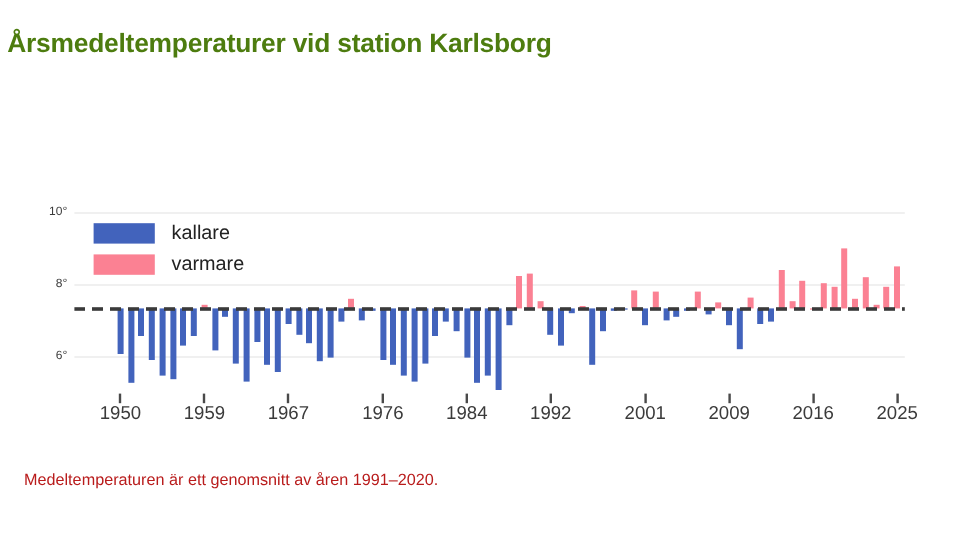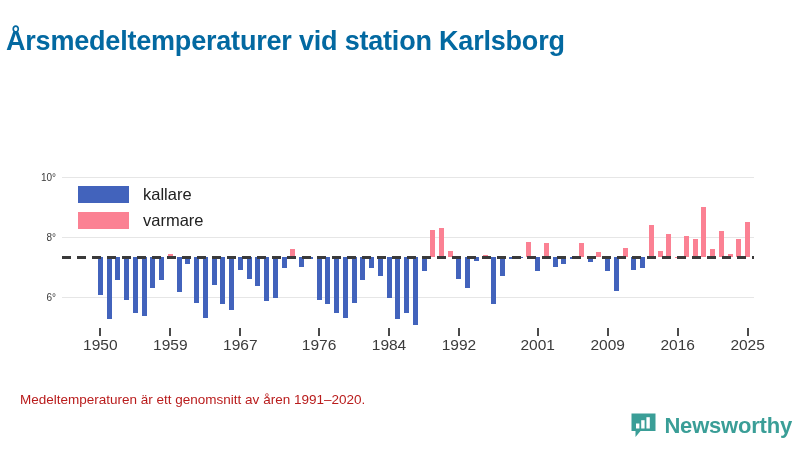--- a/index.html
+++ b/index.html
@@ -13,23 +13,23 @@
   #page {
     position: relative;
     width: 800px; height: 450px;
     background: #ffffff;
     overflow: hidden;
   }
   #title {
     position: absolute;
     left: 6px; top: 8px;
     width: 780px;
-    font-size: 27px;
+    font-size: 22px;
     font-weight: bold;
-    color: #0369a1;
+    color: #4d7c0f;
     letter-spacing: -0.2px;
     line-height: 1.15;
   }
   #subtitle {
     position: absolute;
     left: 6px; top: 70px;
     width: 770px;
     font-size: 17.5px;
     font-weight: normal;
     color: #222222;
@@ -264,25 +264,14 @@
         <span class="legend-label">kallare</span>
       </div>
       <div class="legend-row">
         <span class="legend-swatch warm" style="background: rgb(251, 129, 147);"></span>
         <span class="legend-label">varmare</span>
       </div>
     </div>
 
   <div id="note">Medeltemperaturen är ett genomsnitt av åren 1991–2020.</div>
 
-  <div id="logo">
-    <span id="logo-mark">
-      <svg width="27" height="27" viewBox="0 0 27 27" aria-hidden="true">
-        <path d="M1.5 1.5 H25.5 V19 H10.5 L5.5 25 V19 H1.5 Z" fill="#3a9e97"></path>
-        <rect x="6" y="11.5" width="3.4" height="5" fill="#ffffff"></rect>
-        <rect x="11.2" y="8.2" width="3.4" height="8.3" fill="#ffffff"></rect>
-        <rect x="16.4" y="5.2" width="3.4" height="11.3" fill="#ffffff"></rect>
-      </svg>
-    </span>
-    <span id="logo-text">Newsworthy</span>
-  </div>
 
 </div>
 
 </body></html>

